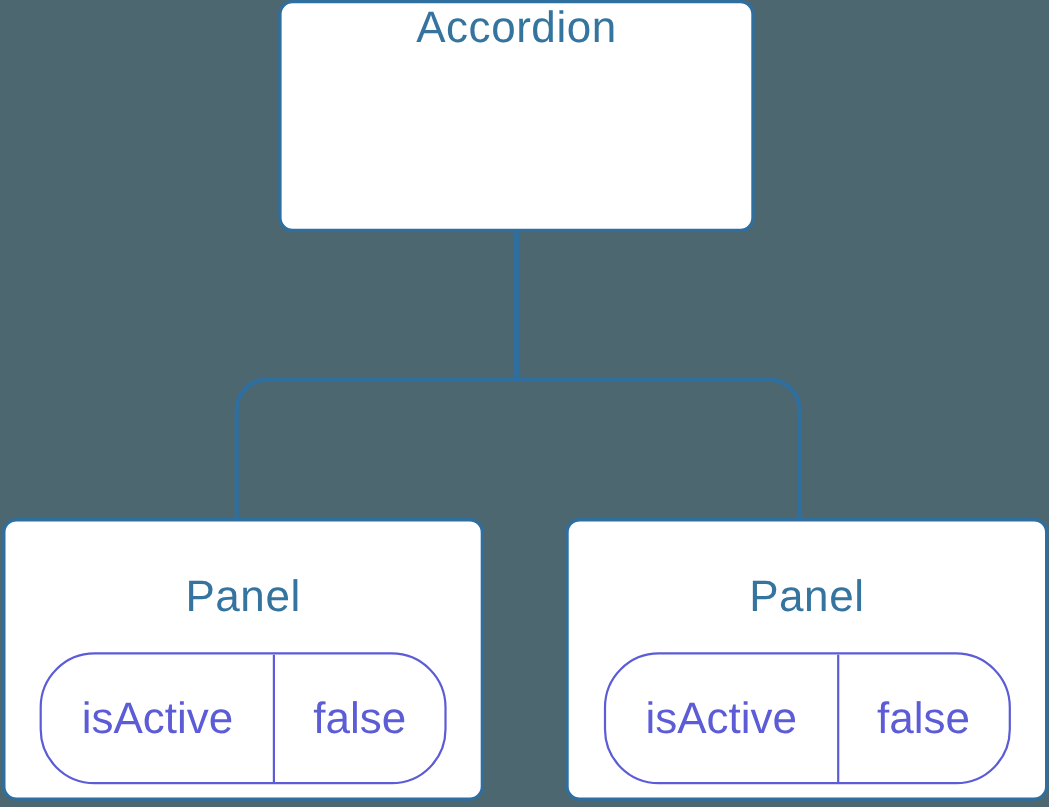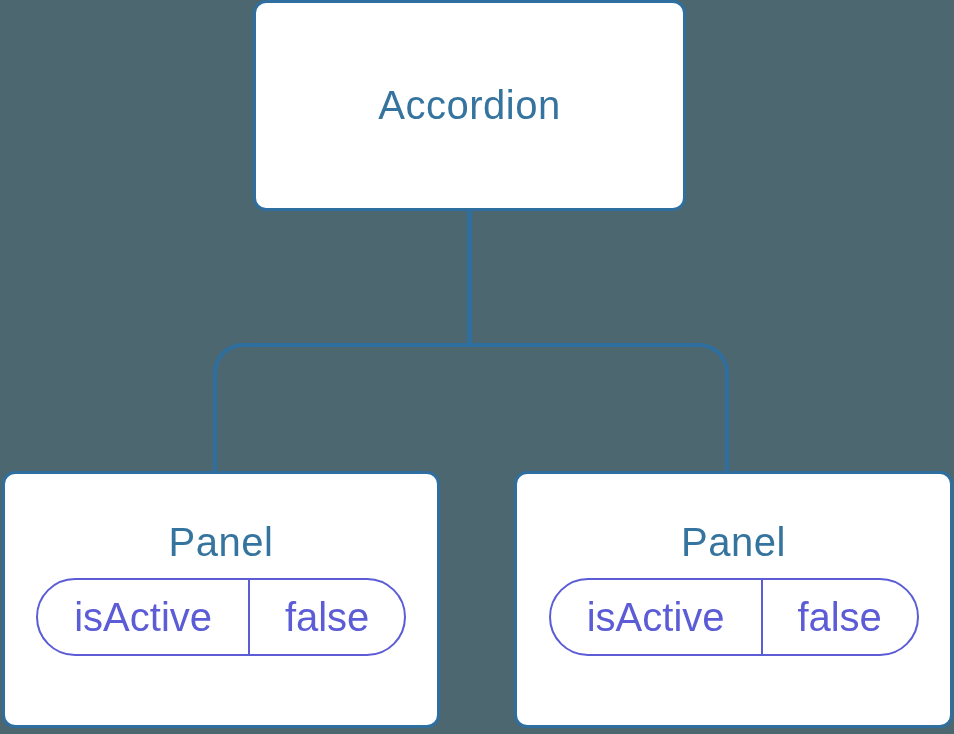--- a/index.html
+++ b/index.html
@@ -23,21 +23,21 @@
   }
   .node {
     position: absolute;
     background: var(--node-fill, #ffffff);
     border: 3px solid var(--node-border, #2e6f9f);
     border-radius: 13px;
   }
   .node-accordion {
     left: 253px; top: 0px;
     width: 433px; height: 211px;
-    display: flex; align-items: center; justify-content: center;
+    display: flex; align-items: flex-start; justify-content: center;
   }
   .node-label {
     color: var(--node-label, #35749e);
     font-size: 40px;
     font-weight: 500;
     letter-spacing: 0.5px;
   }
   .connector-stem {
     position: absolute;
     left: 467px; top: 208px;
@@ -56,22 +56,22 @@
   .node-panel {
     top: 471px;
     width: 439px; height: 257px;
     display: flex; flex-direction: column; align-items: center;
     padding-top: 42px;
   }
   .node-panel-left  { left: 2px; width: 438px; }
   .node-panel-right { left: 514px; }
   .panel-title { line-height: 52px; }
   .state-pill {
-    margin-top: 10px;
-    width: 370px; height: 78px;
+    margin-top: 25px;
+    width: 370px; height: 120px;
     border: 2.5px solid var(--state-pill, #5b5cd6);
     border-radius: 50px;
     display: flex;
     overflow: hidden;
   }
   .state-cell {
     display: flex; align-items: center; justify-content: center;
     color: var(--state-pill, #5b5cd6);
     font-size: 40px;
     font-weight: 400;

